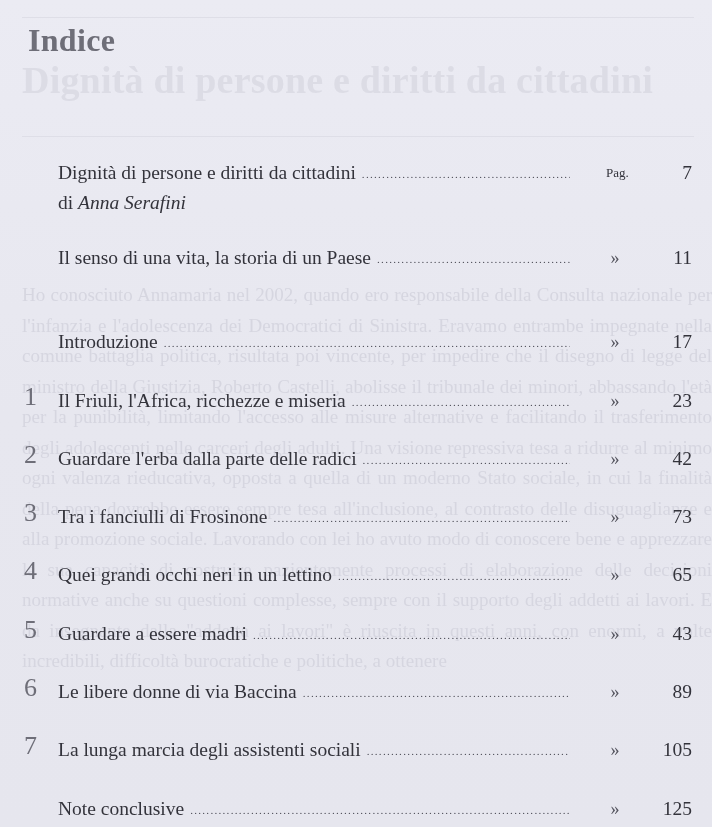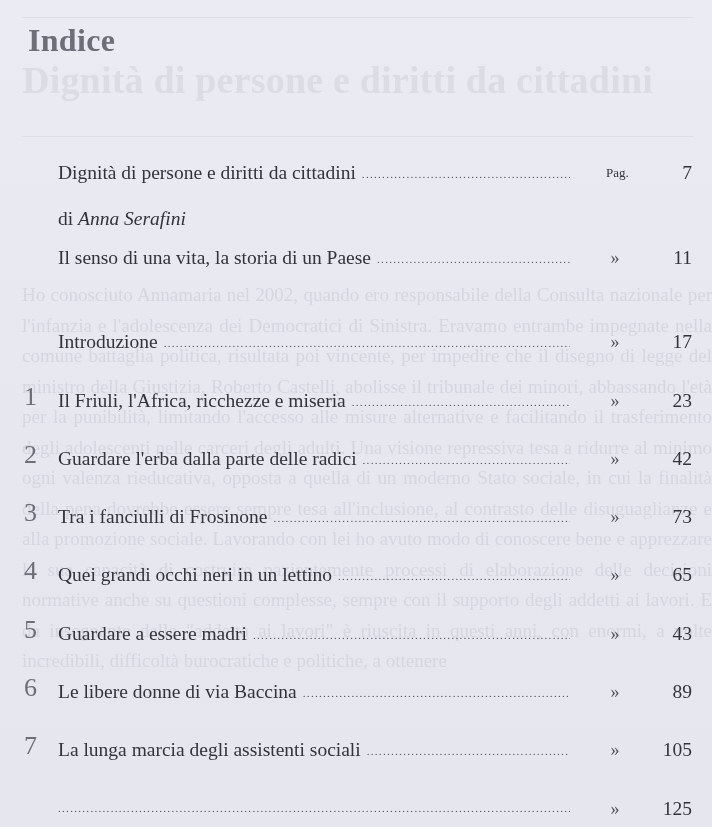--- a/index.html
+++ b/index.html
@@ -136,21 +136,21 @@
       right: 20px;
       top: 0;
       font-size: 19.5px;
       line-height: 30px;
       color: #33333b;
       text-align: right;
     }
     .author {
       position: absolute;
       left: 58px;
-      top: 46px;
+      top: 30px;
       font-size: 19.5px;
       line-height: 30px;
       color: #33333b;
       white-space: nowrap;
     }
     .author em {
       font-style: italic;
     }
   </style>
 </head>
@@ -266,20 +266,21 @@
         <span class="text">La lunga marcia degli assistenti sociali</span>
         <span class="dots">...........................................................................................................................................................................................................................</span>
       </div>
       <span class="marker">»</span>
       <span class="page-num">105</span>
     </div>
 
     <div class="entry" style="top:794px;">
       <span class="num"></span>
       <div class="label-line">
+        <span class="text">Note conclusive</span>
         <span class="dots">...........................................................................................................................................................................................................................</span>
       </div>
       <span class="marker">»</span>
       <span class="page-num">125</span>
     </div>
 
   </div>
 </div>
 
 </body></html>

